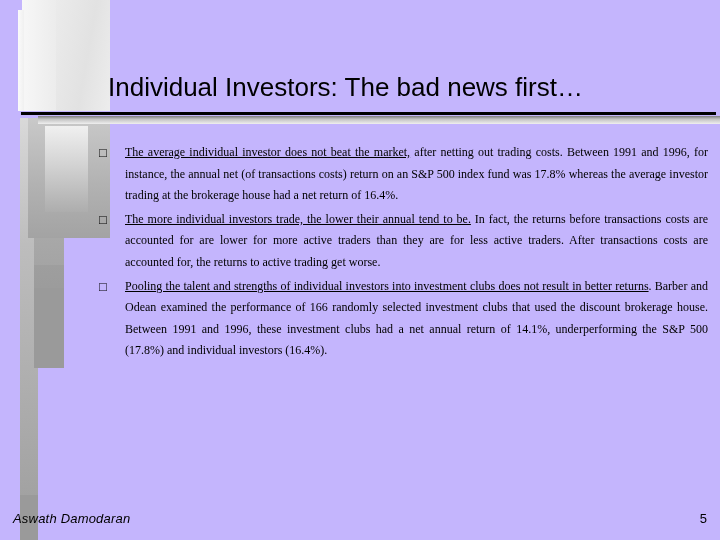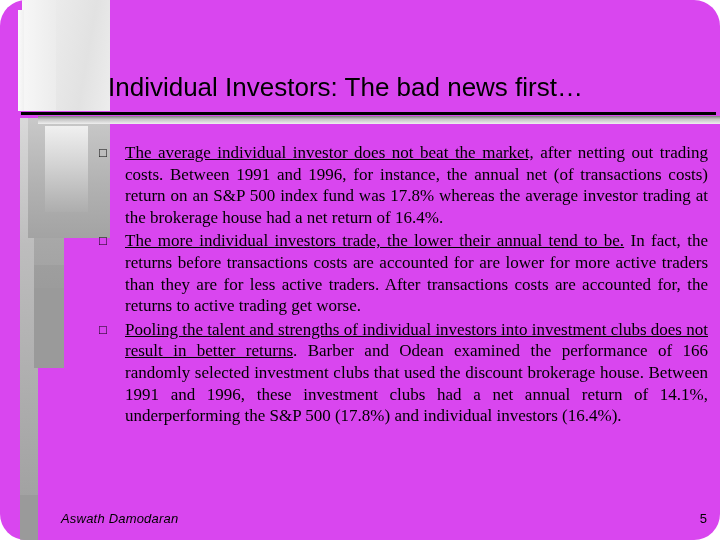--- a/index.html
+++ b/index.html
@@ -4,24 +4,23 @@
 <style>
   html, body {
     margin: 0;
     padding: 0;
     background: #ffffff;
   }
   #slide {
     position: relative;
     width: 720px;
     height: 540px;
-    background: #d946ef;
+    background: #c4b5fd;
     overflow: hidden;
     font-family: "Liberation Sans", sans-serif;
-    border-radius: 26px;
   }
 
   
   .deco {
     position: absolute;
     pointer-events: none;
   }
   
   #deco-top-block {
     left: 22px;
@@ -150,42 +149,41 @@
     font-family: "Liberation Sans", sans-serif;
     font-size: 13px;
     line-height: 22px;
     color: #000000;
     text-align: left;
     padding-left: 3px;
   }
   .bullet-text {
     flex: 1 1 auto;
     font-family: "Liberation Serif", serif;
-    font-size: 17px;
+    font-size: 12px;
     line-height: 21.6px;
     color: #000000;
     text-align: justify;
     text-justify: inter-word;
   }
   .bullet-text .lead {
     text-decoration: underline;
   }
 
   
   #footer-name {
     position: absolute;
     left: 13px;
     top: 511px;
     font-family: "Liberation Sans", sans-serif;
     font-style: italic;
     font-size: 13px;
     line-height: 16px;
     color: #000000;
     letter-spacing: 0.2px;
-    margin-left: 48px;
   }
   #footer-page {
     position: absolute;
     right: 13px;
     top: 511px;
     font-family: "Liberation Sans", sans-serif;
     font-size: 13px;
     line-height: 16px;
     color: #000000;
   }

